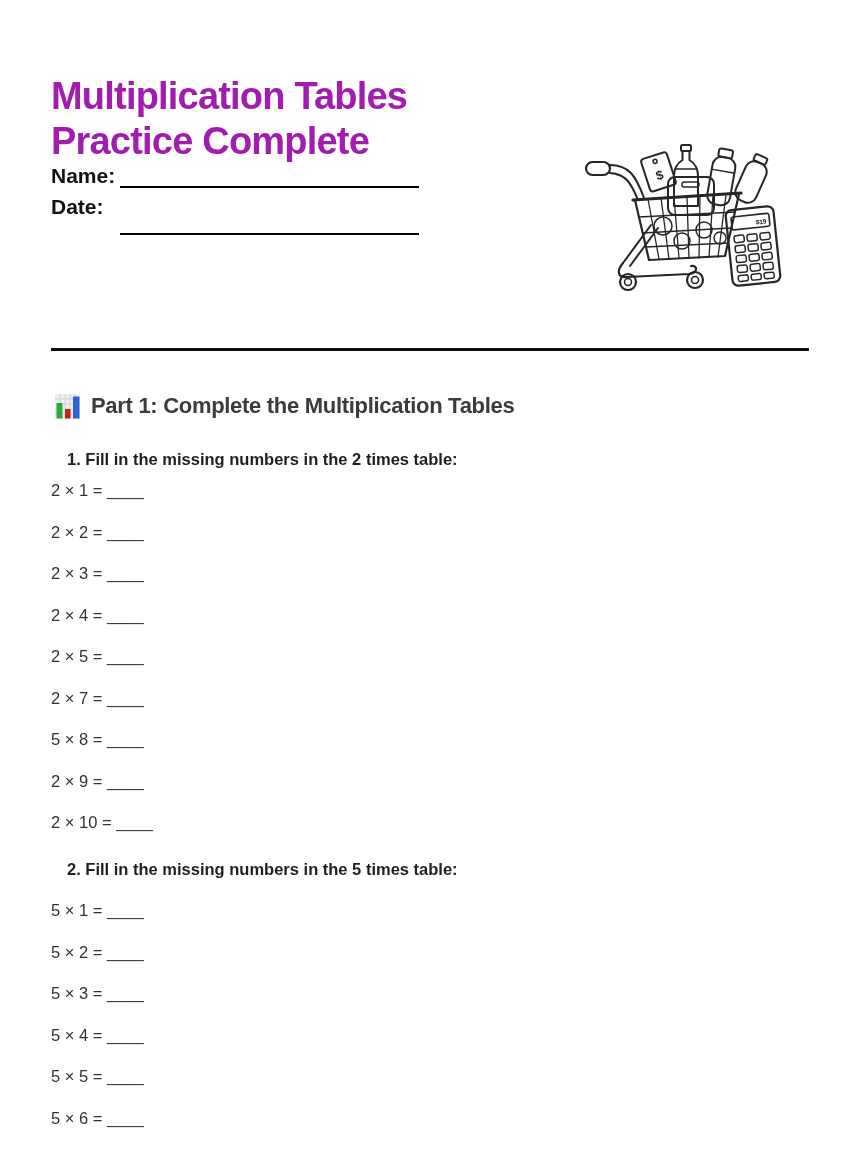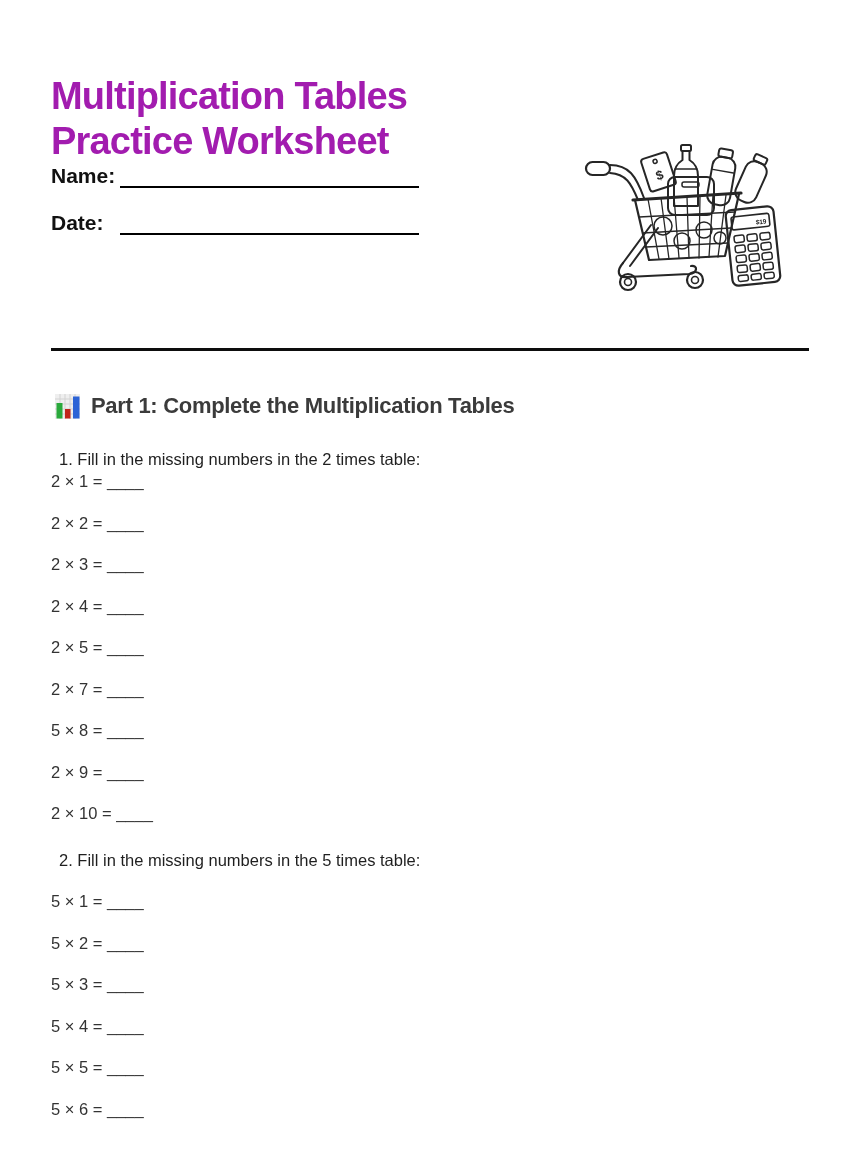--- a/index.html
+++ b/index.html
@@ -9,51 +9,51 @@
   }
   .page{position:absolute;inset:0;}
   .title{
     position:absolute;left:51px;top:49px;width:520px;
     font-size:38px;line-height:45px;font-weight:700;color:#a21caf;letter-spacing:-0.8px;
   }
   .field-label{
     position:absolute;left:51px;font-size:21px;font-weight:700;color:#111111;
   }
   #name-label{top:164px;}
-  #date-label{top:211px;}
+  #date-label{top:195px;}
   .field-line{
     position:absolute;left:120px;width:299px;height:2px;background:#000000;
   }
   #name-line{top:186px;}
   #date-line{top:233px;}
   .illustration{position:absolute;left:583px;top:120px;width:200px;height:172px;}
   .divider{position:absolute;left:51px;top:348px;width:758px;height:3px;background:#0d0d0d;}
   .part1{position:absolute;left:51px;top:389px;width:758px;}
   .part1-heading{
     display:flex;align-items:center;gap:9px;height:30px;margin:2px;
     font-size:22px;font-weight:700;color:#3b3b3b;letter-spacing:-0.3px;
   }
   .part1-heading svg{flex:0 0 auto;}
   .q-heading{
-    margin:27px 0 0 8px;font-size:16.5px;line-height:22px;font-weight:400;color:#1f1f1f;
+    margin:27px 0 0 16px;font-size:16.5px;line-height:22px;font-weight:700;color:#1f1f1f;
   }
   .q-heading.second{margin-top:25px;}
-  .problems{margin-top:0;}
+  .problems{margin-top:9px;}
   .problems.second{margin-top:19px;}
   .problem{
     font-size:16.5px;line-height:22px;color:#333333;margin-bottom:19.5px;
   }
   .lineart{stroke:#262626;fill:none;stroke-linecap:round;stroke-linejoin:round;}
 </style>
 </head>
 <body>
 
 <div class="page">
 
-  <h1 class="title"><span>Multiplication Tables</span><br><span>Practice Worksheet</span></h1>
+  <h1 class="title"><span>Multiplication Tables</span><br><span>Practice Complete</span></h1>
 
   <div class="field-label" id="name-label">Name:</div>
   <div class="field-line" id="name-line"></div>
 
   <div class="field-label" id="date-label">Date:</div>
   <div class="field-line" id="date-line"></div>
 
   <svg class="illustration" viewBox="0 0 200 172" aria-hidden="true">
 
     <g>

